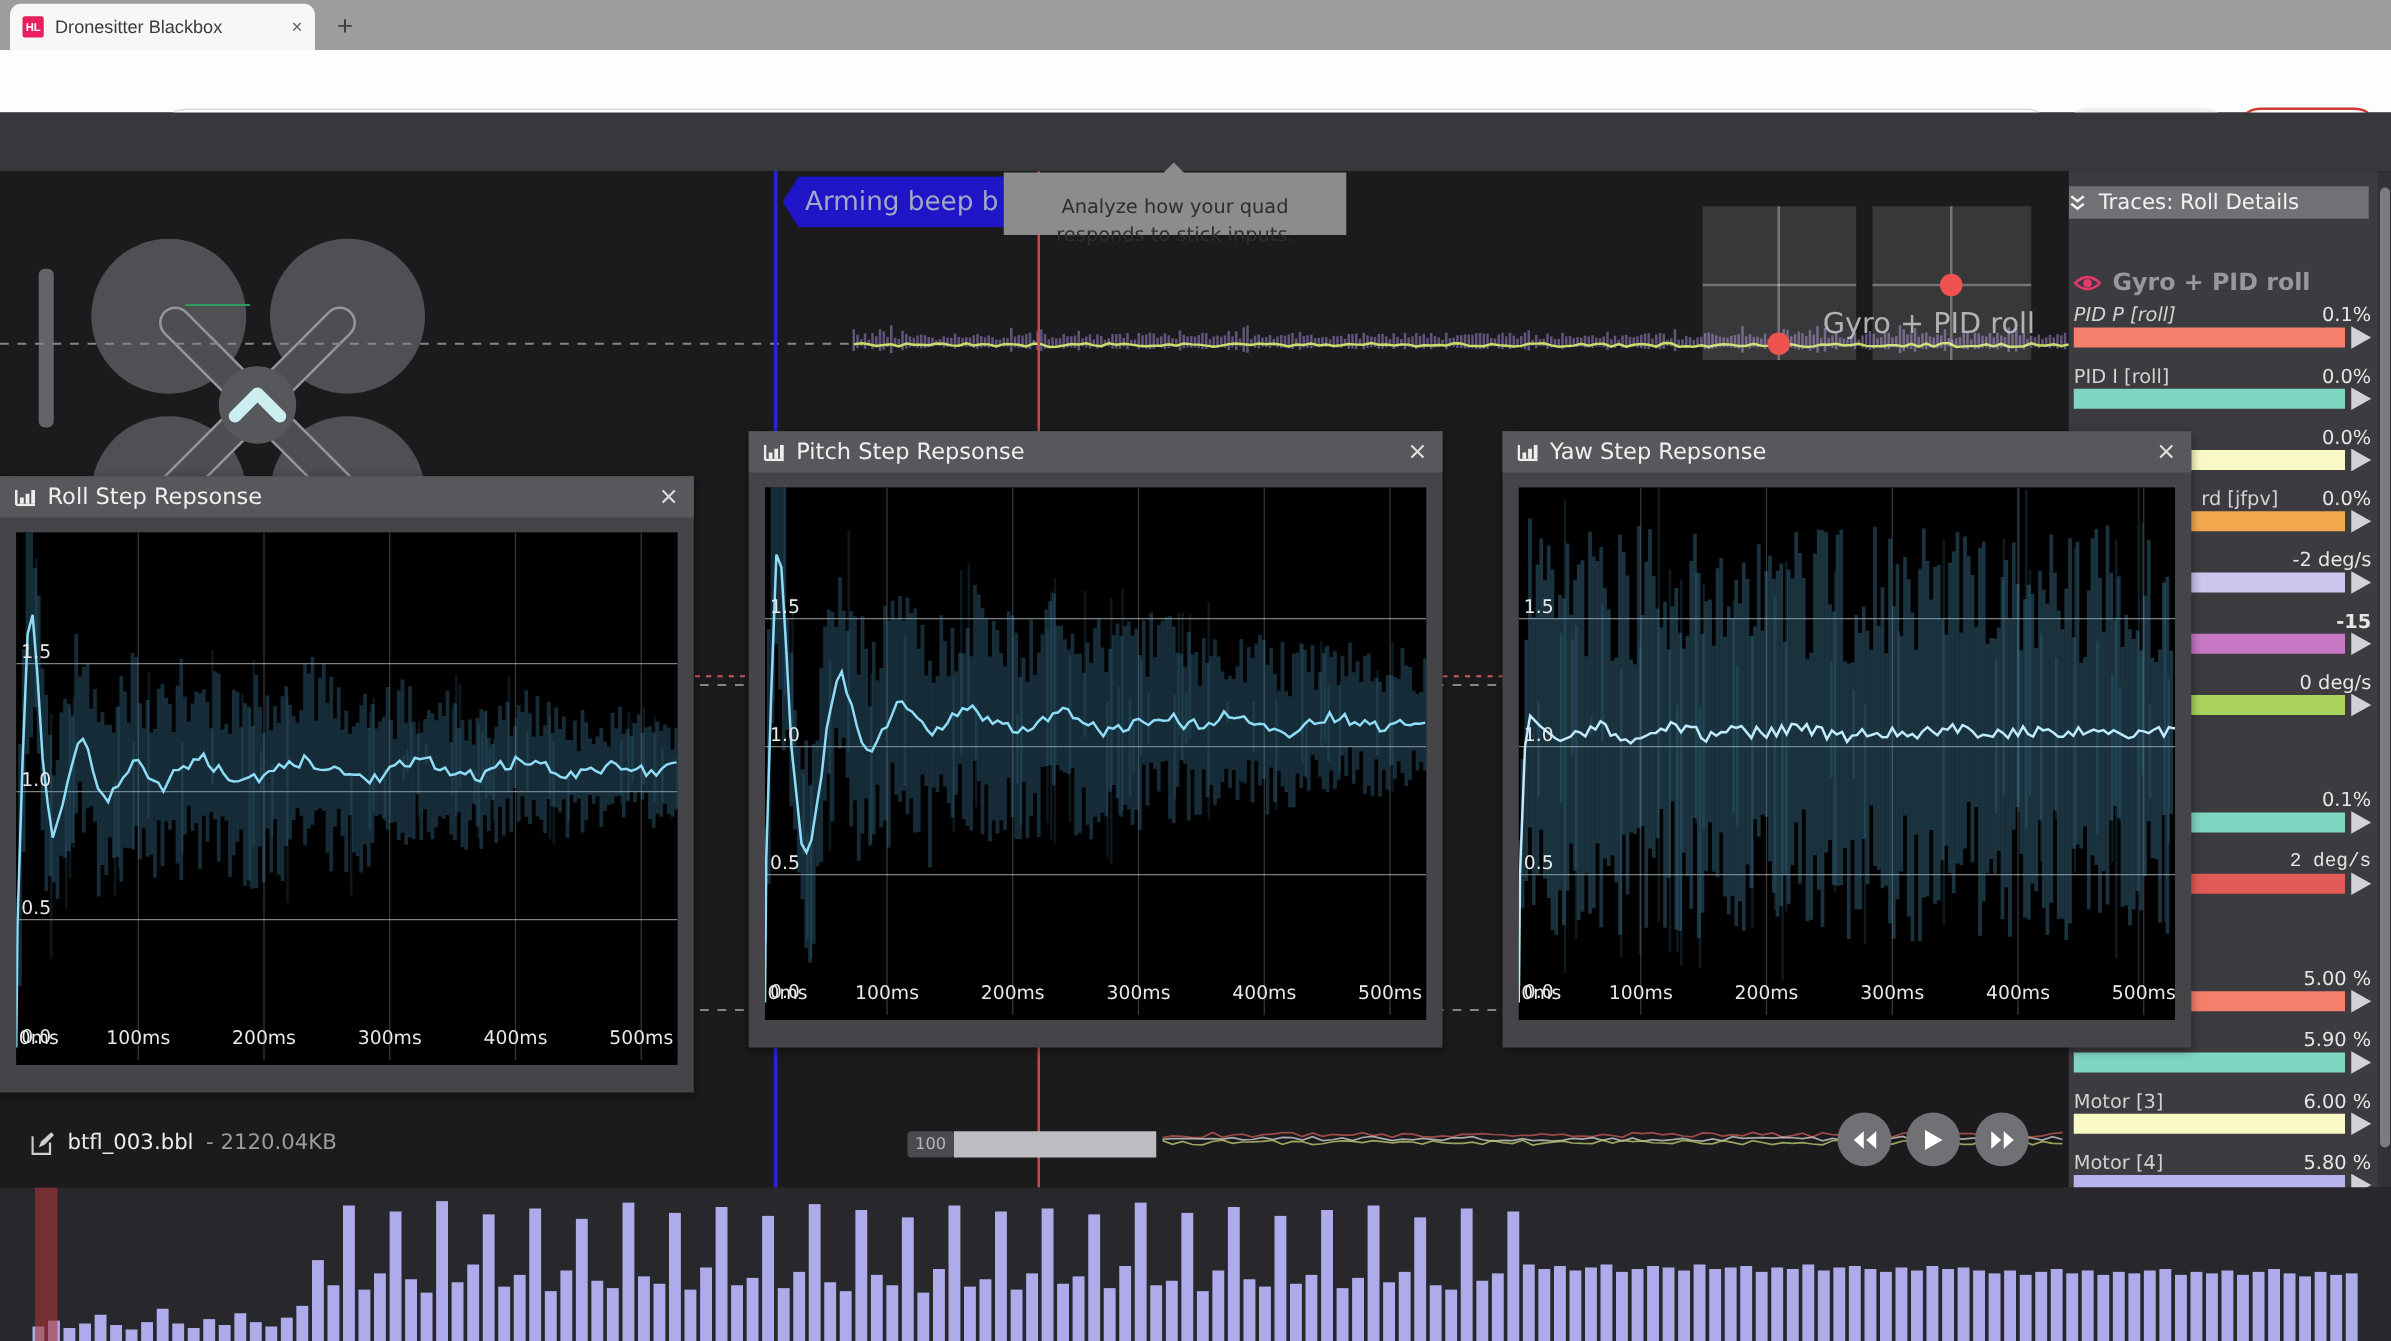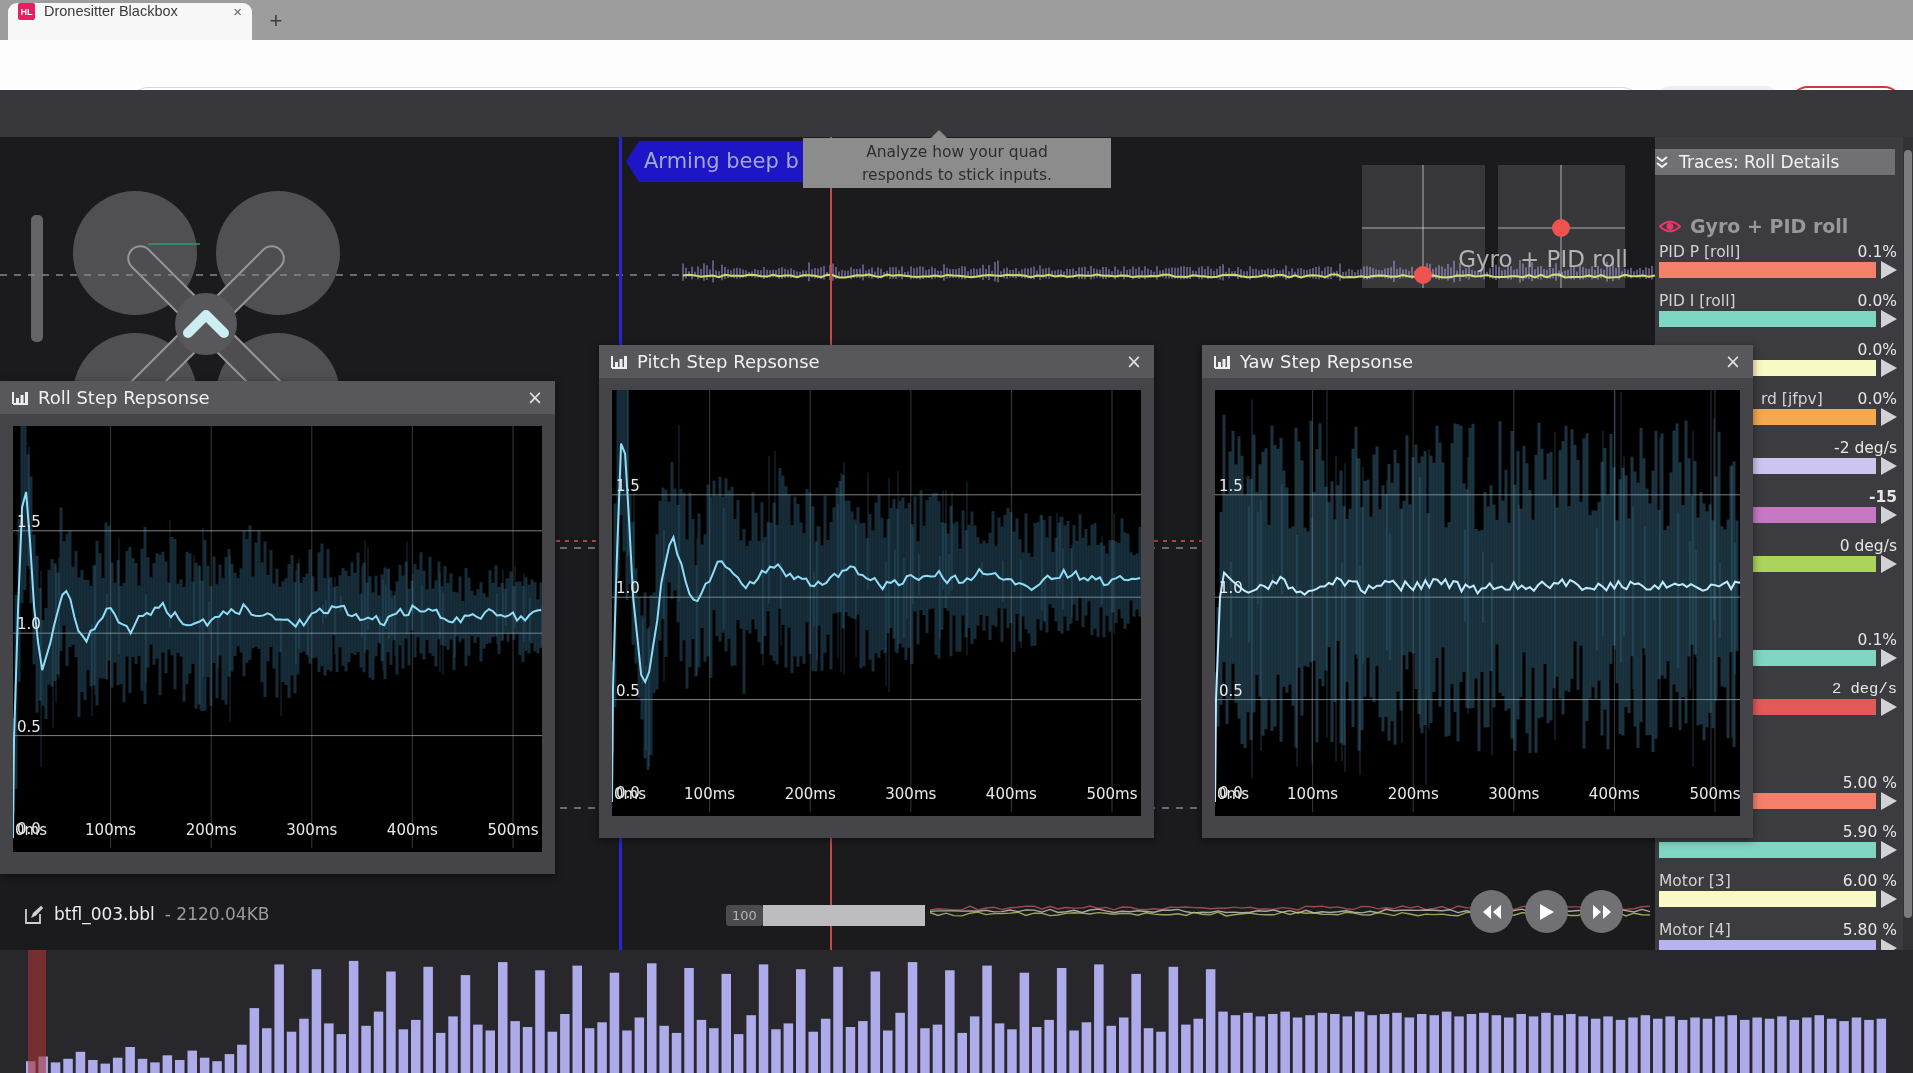--- a/index.html
+++ b/index.html
@@ -1,20 +1,20 @@
 <!DOCTYPE html>
 <html><head>
 <meta charset="utf-8">
 <style>
   html,body{margin:0;padding:0;background:#1b1b1d;}
   #stage{position:relative;width:1913px;height:1073px;overflow:hidden;font-family:"DejaVu Sans",sans-serif;}
   .abs{position:absolute;}
   
   #tabstrip{left:0;top:0;width:1913px;height:40px;background:#9d9d9d;font-family:"Liberation Sans",sans-serif;}
-  #tab{left:8px;top:3px;width:244px;height:37px;background:#f7f7f7;border-radius:9px 9px 0 0;display:flex;align-items:flex-start;padding:0 10px;box-sizing:border-box;}
+  #tab{left:8px;top:3px;width:244px;height:37px;background:#f7f7f7;border-radius:9px 9px 0 0;display:flex;align-items:center;padding:0 10px;box-sizing:border-box;}
   #favicon{width:17px;height:17px;background:#e91e5f;color:#fff;font-size:9px;font-weight:bold;display:flex;align-items:center;justify-content:center;border-radius:2px;flex:0 0 auto;}
   #tabtitle{margin-left:9px;font-size:14.5px;color:#3a3a3a;white-space:nowrap;overflow:hidden;flex:1;-webkit-mask-image:linear-gradient(90deg,#000 80%,transparent);mask-image:linear-gradient(90deg,#000 80%,transparent);}
   #tabclose{color:#5f6368;font-size:15px;margin-left:6px;cursor:default;}
   #newtab{left:262px;top:8px;width:28px;height:28px;color:#3c3c3c;font-size:22px;text-align:center;line-height:26px;}
   #toolbar{left:0;top:40px;width:1913px;height:50px;background:#fdfdfd;font-family:"Liberation Sans",sans-serif;}
   .navico{top:52px;font-size:21px;color:#5f6368;line-height:26px;}
   #omnibox{left:130px;top:47px;width:1510px;height:36px;background:#ffffff;border:1px solid #d8d8d8;border-radius:18px;display:flex;align-items:center;box-sizing:border-box;padding:0 14px;}
   #warnico{color:#5f6368;font-size:15px;margin-right:8px;}
   #notsecure{color:#5f6368;font-size:15.5px;}
   #urlsep{color:#cfcfcf;margin:0 10px;font-size:16px;}
@@ -29,21 +29,21 @@
   #brand{left:24px;top:103px;display:flex;align-items:center;gap:9px;font-size:17px;color:#efefef;}
   .circbtn{top:99px;width:29px;height:29px;border-radius:50%;background:#707074;display:flex;align-items:center;justify-content:center;}
   .circbtn.green{background:#84c82c;}
   .pinkbtn{top:101px;height:29px;border-radius:3px;display:flex;align-items:center;justify-content:center;gap:9px;color:#fff;font-size:16.5px;padding:0 14px;box-sizing:border-box;}
   #stepbtn{left:808px;border:2px solid #ffffff;box-shadow:0 0 0 2px #0b0b0b;}
   #noisesbtn{left:1083px;}
   #user{left:1802px;top:104px;font-size:17px;color:#e8e8e8;}
   #hamburger{left:1866px;top:105px;width:24px;height:18px;display:flex;flex-direction:column;justify-content:space-between;}
   #hamburger span{display:block;height:3px;background:#e8e8e8;border-radius:1px;}
   
-  #tooltip{left:803px;top:138px;width:308px;height:50px;background:#8c8c8c;color:#2e2e2e;font-size:15.5px;text-align:center;line-height:23px;padding-top:3px;box-sizing:border-box;z-index:6;}
+  #tooltip{left:803px;top:138px;width:274px;height:50px;background:#8c8c8c;color:#2e2e2e;font-size:15.5px;text-align:center;line-height:23px;padding-top:16px;box-sizing:border-box;z-index:6;}
   #tooltipcaret{left:930px;top:130px;width:0;height:0;border-left:9px solid transparent;border-right:9px solid transparent;border-bottom:9px solid #8c8c8c;z-index:6;}
   
   #main{left:0;top:137px;width:1913px;height:813px;background:#1b1b1d;}
   #decor{left:0;top:137px;z-index:1;}
   #blueline{left:619px;top:137px;width:3px;height:813px;background:#2b24d4;z-index:1;}
   #redline{left:830px;top:137px;width:2px;height:813px;background:#c34b4b;z-index:1;}
   #armlabel{left:626px;top:141px;width:182px;height:41px;background:#1e16c6;color:#a3a8c8;font-size:21px;line-height:41px;padding-left:18px;box-sizing:border-box;white-space:nowrap;overflow:hidden;clip-path:polygon(13px 0,100% 0,100% 100%,13px 100%,0 50%);z-index:1;}
   #gyrolabel{left:1388px;top:246px;width:240px;text-align:right;font-size:23px;color:rgba(200,200,205,0.85);z-index:1;}
   
   .panel{top:345px;height:493px;background:#454549;z-index:3;box-shadow:0 2px 8px rgba(0,0,0,0.45);}
@@ -542,21 +542,21 @@
       <span>Traces: Roll Details</span>
     </div>
     <div id="rows">
         <div class="grouprow" style="top: 78px;">
           <svg width="22" height="15" viewBox="0 0 22 15">
             <path d="M1 7.5 Q11 -2 21 7.5 Q11 17 1 7.5 Z" fill="none" stroke="#e9366b" stroke-width="2"></path>
             <circle cx="11" cy="7.5" r="3.4" fill="#e9366b"></circle>
           </svg>
           <span>Gyro + PID roll</span>
         </div>
-        <div class="tracelabel" style="top: 106px; left: 4px;">PID P [roll]</div>
+        <div class="tracelabel" style="top: 106px; left: 4px; font-style: italic;">PID P [roll]</div>
         <div class="tracevalue" style="top: 106px;">0.1%</div>
         <div class="tracebar" style="top: 125px; background: rgb(244, 128, 108);"></div>
         <div class="traceplay" style="top: 123px;"><svg width="20" height="20" viewBox="0 0 20 20">
             <polygon points="2,1 18,10 2,19" fill="#d2d2d6"></polygon>
           </svg></div>
         <div class="tracelabel" style="top: 155px; left: 4px;">PID I [roll]</div>
         <div class="tracevalue" style="top: 155px;">0.0%</div>
         <div class="tracebar" style="top: 174px; background: rgb(127, 214, 194);"></div>
         <div class="traceplay" style="top: 172px;"><svg width="20" height="20" viewBox="0 0 20 20">
             <polygon points="2,1 18,10 2,19" fill="#d2d2d6"></polygon>

